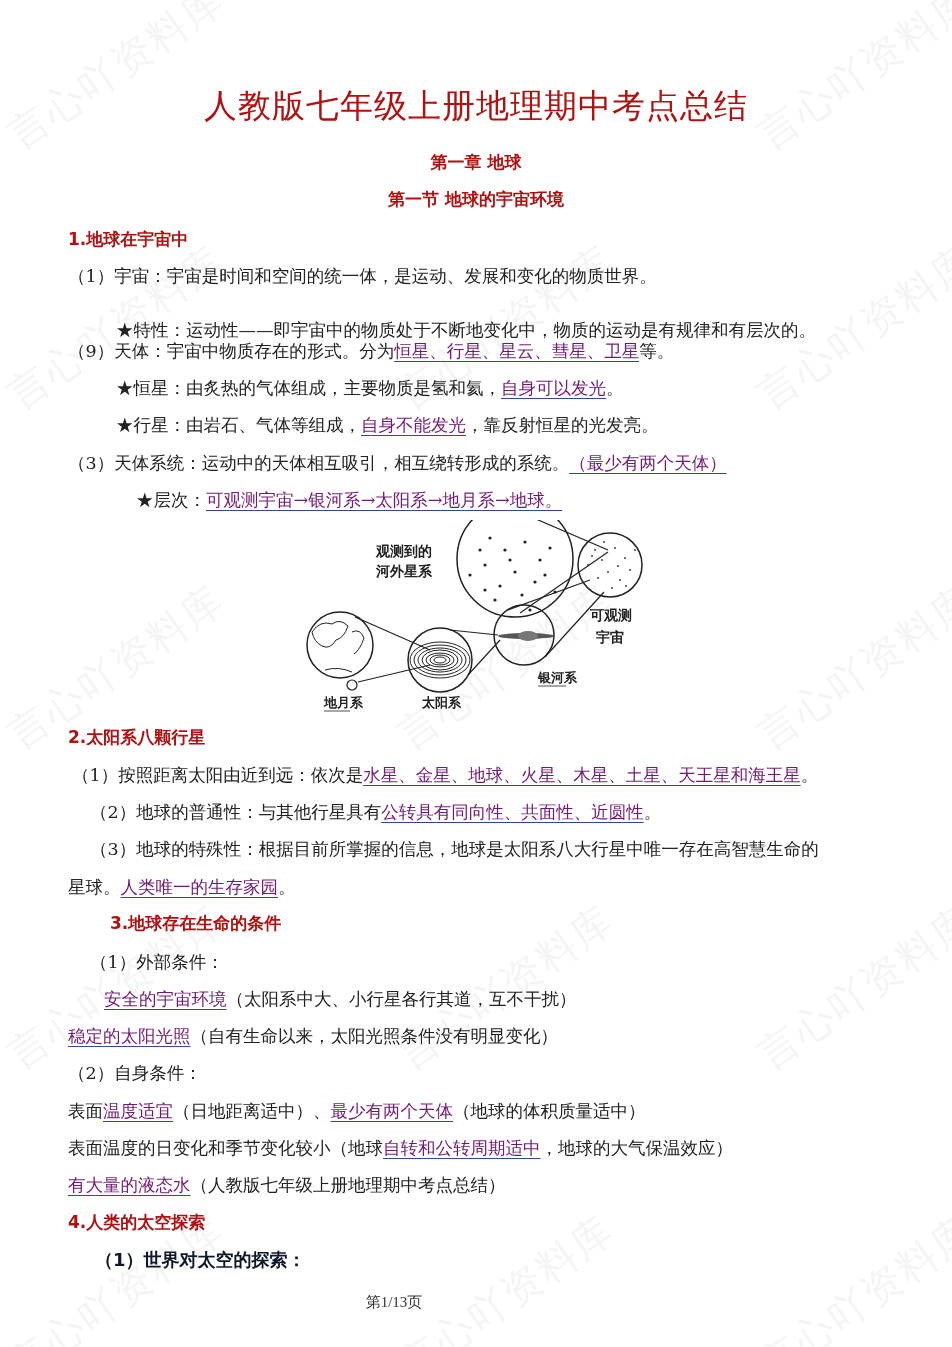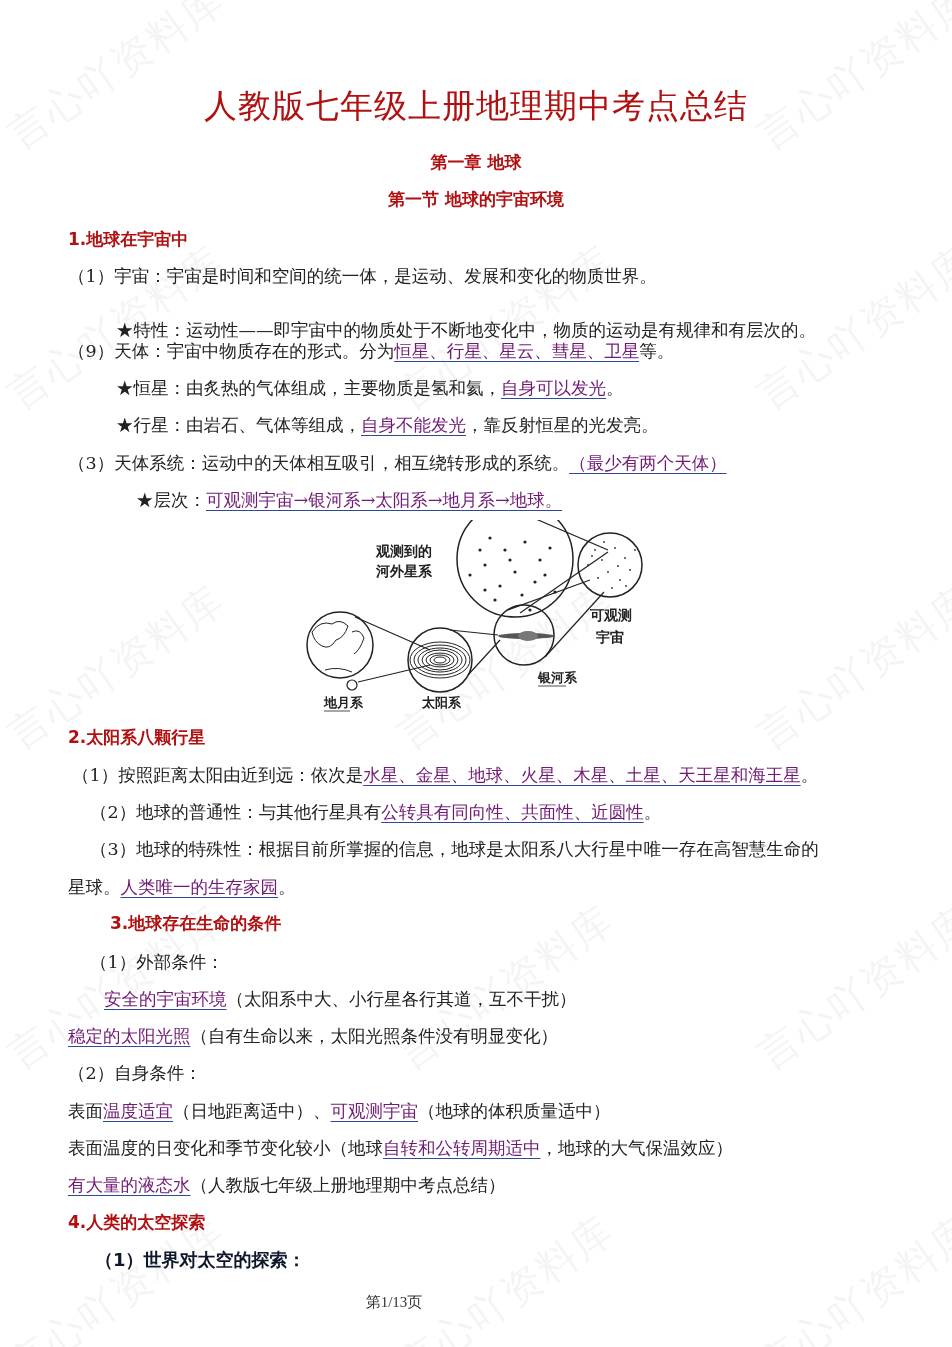--- a/index.html
+++ b/index.html
@@ -191,21 +191,21 @@
   <div class="h" style="top:912px;margin-left:42px;">3.地球存在生命的条件</div>
   <div class="line" style="left:90px;top:950px;">（1）外部条件：</div>
   <div class="line" style="left:68px;top:987px;margin-left:36px;">
     <span class="k">安全的宇宙环境</span><span>（太阳系中大、小行星各行其道，互不干扰）</span>
   </div>
   <div class="line" style="left:68px;top:1024px;">
     <span class="k">稳定的太阳光照</span><span>（自有生命以来，太阳光照条件没有明显变化）</span>
   </div>
   <div class="line" style="left:68px;top:1061px;">（2）自身条件：</div>
   <div class="line" style="left:68px;top:1099px;">
-    <span>表面</span><span class="k">温度适宜</span><span>（日地距离适中）、</span><span class="k">可观测宇宙</span><span>（地球的体积质量适中）</span>
+    <span>表面</span><span class="k">温度适宜</span><span>（日地距离适中）、</span><span class="k">最少有两个天体</span><span>（地球的体积质量适中）</span>
   </div>
   <div class="line" style="left:68px;top:1136px;">
     <span>表面温度的日变化和季节变化较小（地球</span><span class="k">自转和公转周期适中</span><span>，地球的大气保温效应）</span>
   </div>
   <div class="line" style="left:68px;top:1173px;">
     <span class="k">有大量的液态水</span><span>（人教版七年级上册地理期中考点总结）</span>
   </div>
 
   <div class="h" style="top:1211px;">4.人类的太空探索</div>
   <div class="sub-red" style="top:1248px;">（1）世界对太空的探索：</div>

